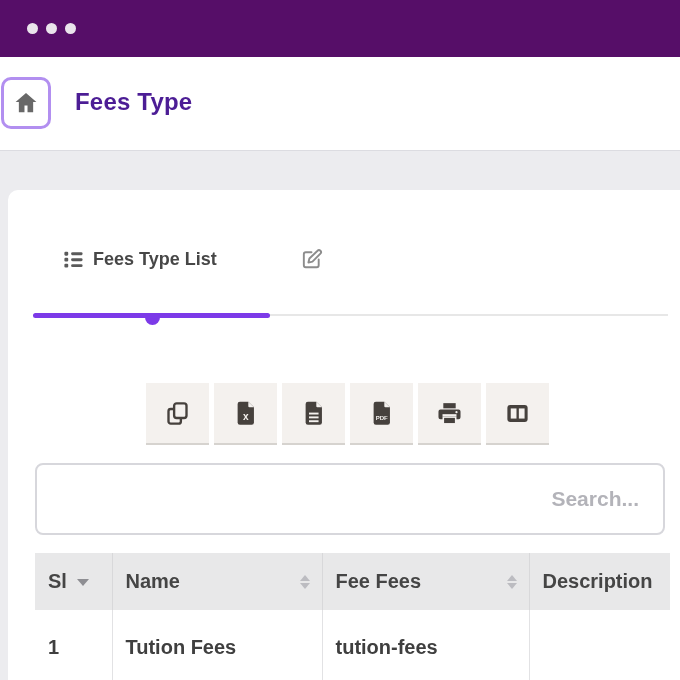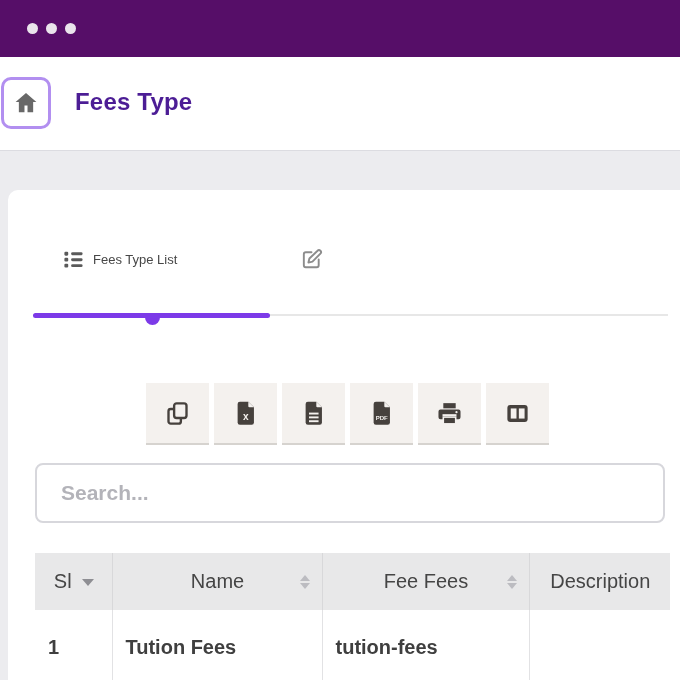--- a/index.html
+++ b/index.html
@@ -20,47 +20,47 @@
   .page-title { position:absolute; left:75px; top:31px; font-size:24px; font-weight:700; color:#4c1d95; letter-spacing:0.2px; }
 
   
   .page-bg { position:absolute; left:0; top:150px; width:680px; height:530px; background:#ececef; border-top:1px solid #dcdce1; }
 
   
   .card { position:absolute; left:8px; top:190px; width:672px; height:490px; background:#ffffff; border-top-left-radius:10px; }
 
   
   .tab { position:absolute; top:58px; display:flex; align-items:center; gap:8px; cursor:pointer; }
-  .tab-label { font-size:13px; font-weight:400; }
+  .tab-label { font-size:18px; font-weight:700; }
   .tab-list { left:54px; }
   .tab-list .tab-label { color:#474747; }
   .tab-list svg { width:23px; height:23px; fill:#5a5a5a; }
   .tab-add { left:292px; }
   .tab-add .tab-label { color:#4f4f4f; }
   .tab-add svg { width:23px; height:23px; stroke:#8c8c8c; fill:none; stroke-width:2; stroke-linecap:round; stroke-linejoin:round; }
 
   .tab-track { position:absolute; left:25px; top:124px; width:635px; height:2px; background:#e7e7e7; }
   .tab-underline { position:absolute; left:25px; top:123px; width:237px; height:5px; border-radius:3px; background:#7c3ae8; }
   .tab-knob { position:absolute; left:137px; top:127px; width:15px; height:8px; border-radius:0 0 8px 8px; background:#7c3ae8; }
 
   
   .toolbar { position:absolute; left:138px; top:193px; display:flex; gap:5px; }
   .tool-btn { width:63px; height:62px; background:#f4f1ee; border:none; border-bottom:2px solid #d6d3cf;
               display:flex; align-items:center; justify-content:center; cursor:pointer; }
   .tool-btn svg { width:27px; height:27px; }
 
   
-  .search-input { position:absolute; left:27px; top:273px; width:630px; height:60px; border:2px solid #d7d7dc;
+  .search-input { position:absolute; left:27px; top:273px; width:630px; height:72px; border:2px solid #d7d7dc;
                   border-radius:8px; padding:0 24px; font-size:21px; font-weight:700; color:#4a4a4a;
-                  font-family:"Liberation Sans", sans-serif; background:#ffffff; outline:none; }
+                  font-family:"Liberation Sans", sans-serif; background:#ffffff; outline:none;text-align:right; }
   .search-input::placeholder { color:#b3b3b9; font-weight:700; }
 
   
   .fees-table { position:absolute; left:27px; top:363px; width:635px; border-collapse:collapse; table-layout:fixed; }
-  .fees-table th { background:#e8e8e9; height:57px; text-align:center; font-size:20px; font-weight:400; color:#454545;
+  .fees-table th { background:#e8e8e9; height:57px; text-align:left; font-size:20px; font-weight:700; color:#454545;
                    padding:0 12px 0 13px; position:relative; border-right:1px solid #d8d8da; }
   .fees-table th:last-child { border-right:none; }
   .fees-table td { background:#ffffff; height:75px; font-size:20px; font-weight:700; color:#3f3f3f;
                    padding:0 12px 0 13px; border-right:1px solid #e2e2e4; border-bottom:1px solid #ededef; }
   .fees-table td:last-child { border-right:none; }
   .col-sl { width:77px; } .col-name { width:210px; } .col-code { width:207px; } .col-desc { width:141px; }
 
   .caret-desc { display:inline-block; width:0; height:0; border-left:6px solid transparent; border-right:6px solid transparent;
                 border-top:7px solid #8e8e93; margin-left:10px; vertical-align:middle; }
   .sort-both { position:absolute; right:12px; top:50%; transform:translateY(-50%); display:flex; flex-direction:column; gap:2px; }

